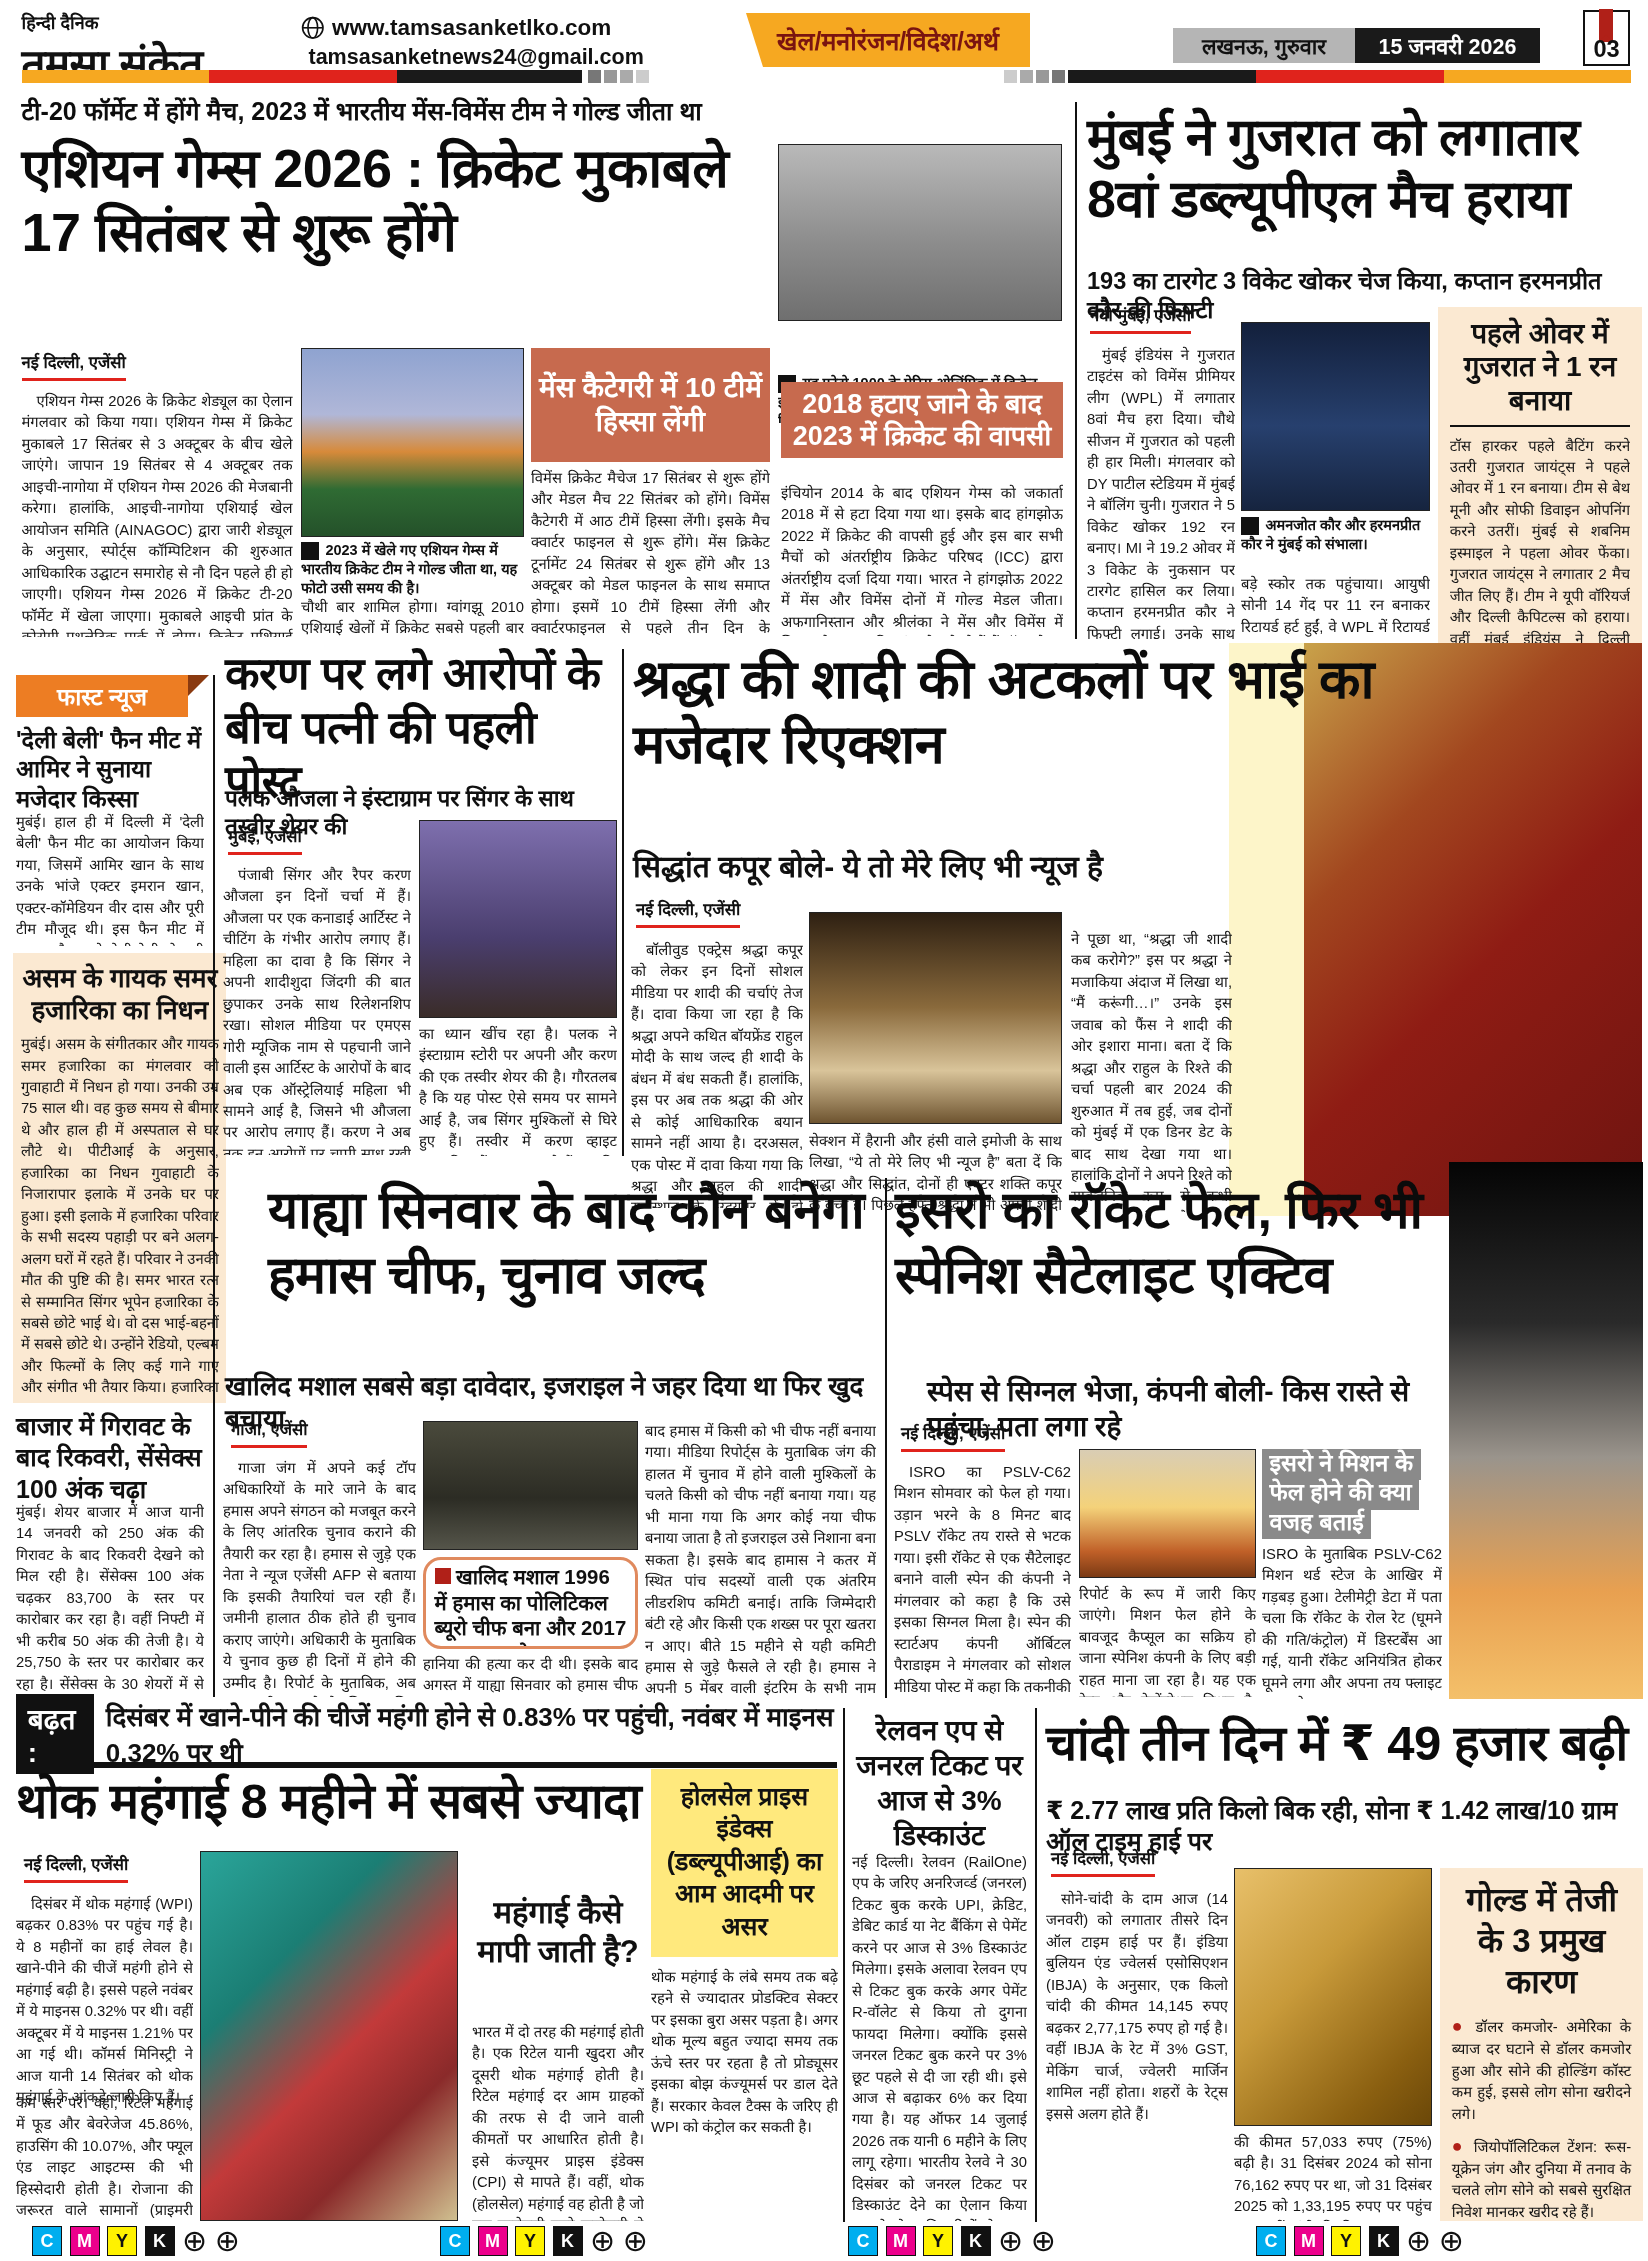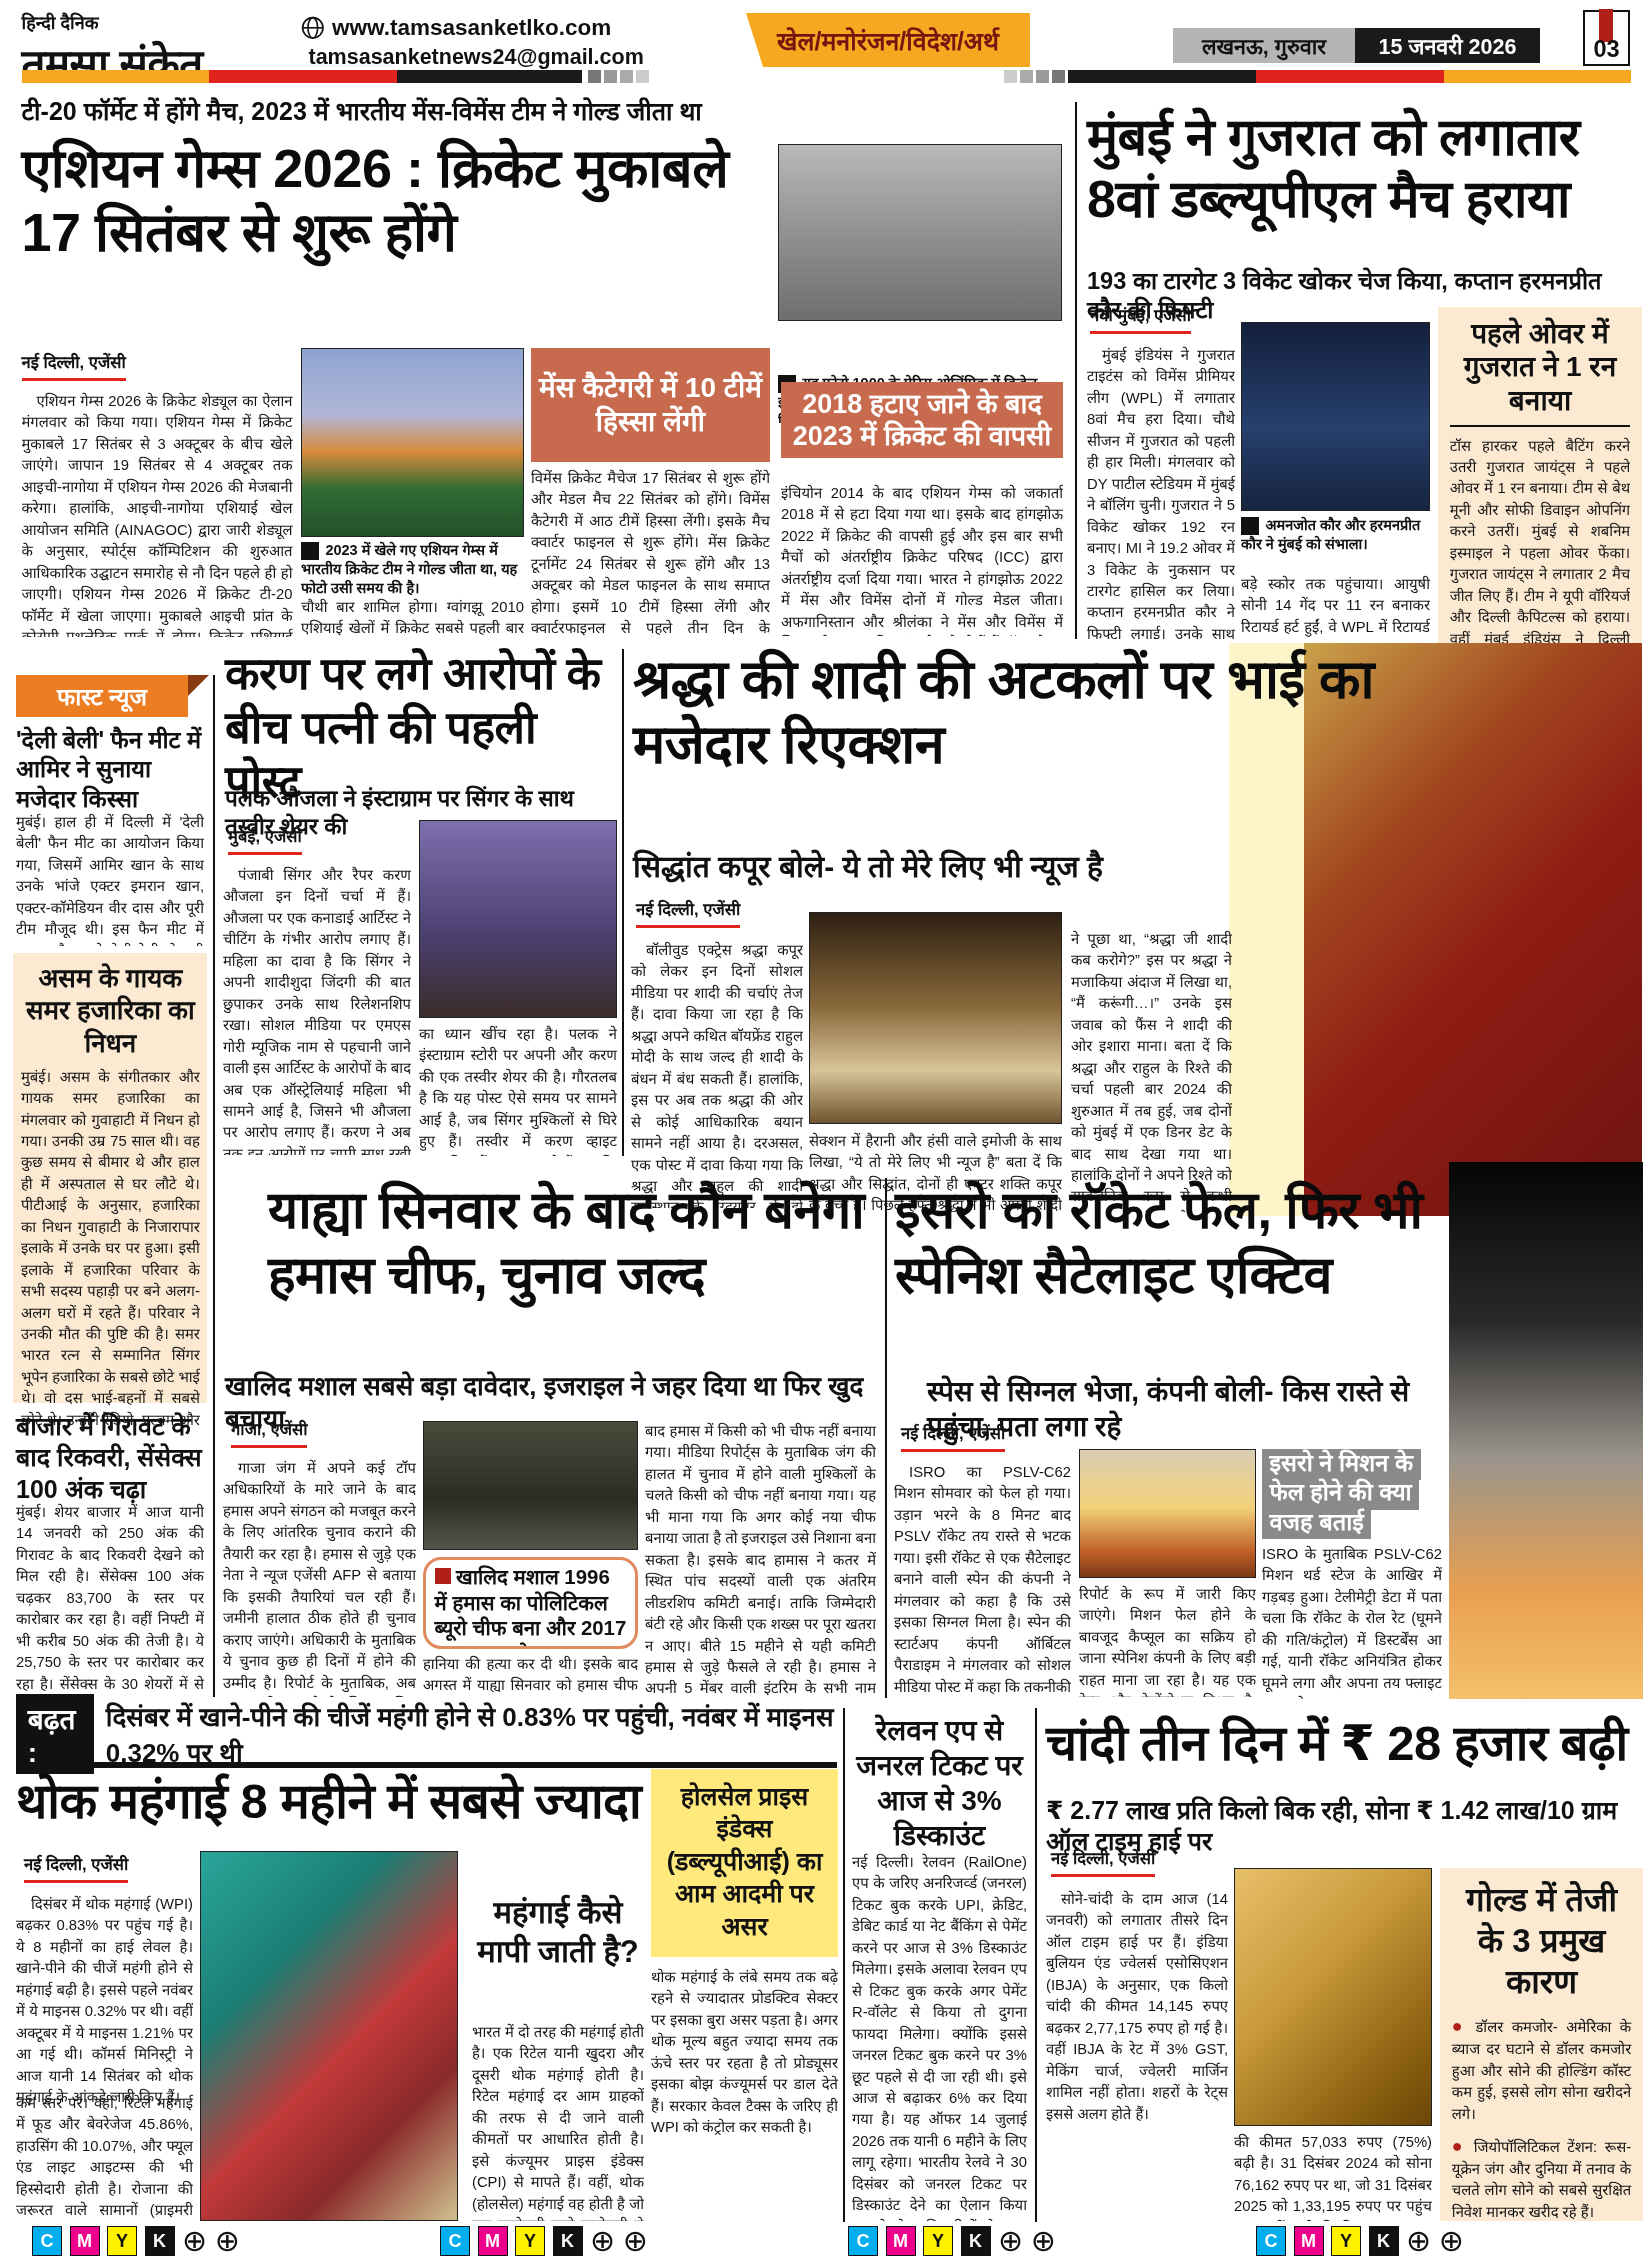--- a/index.html
+++ b/index.html
@@ -100,21 +100,21 @@
     <div style="font-weight:800;font-size:28px;text-align:center;line-height:1.2;border-bottom:2.1px solid #111;padding-bottom:7.5px;">पहले ओवर में गुजरात ने 1 रन बनाया</div>
     <div class="body" style="height:322px;margin-top:8.6px;">टॉस हारकर पहले बैटिंग करने उतरी गुजरात जायंट्स ने पहले ओवर में 1 रन बनाया। टीम से बेथ मूनी और सोफी डिवाइन ओपनिंग करने उतरीं। मुंबई से शबनिम इस्माइल ने पहला ओवर फेंका। गुजरात जायंट्स ने लगातार 2 मैच जीत लिए हैं। टीम ने यूपी वॉरियर्ज और दिल्ली कैपिटल्स को हराया। वहीं मुंबई इंडियंस ने दिल्ली कैपिटल्स को हराया, लेकिन टीम रॉयल चैलेंजर्स बेंगलुरु से हार गई। मुंबई इंडियंस ने टॉस जीतकर पहले बॉलिंग चुनी। टीम ने नैटली सिवर-ब्रंट की जगह हेली मैथ्यूज को प्लेइंग-11 में शामिल किया।</div>
   </div>
 
   <div class="abs" style="left:16px;top:675px;width:172px;height:42px;background:#ed7d23;display:flex;align-items:center;justify-content:center;">
     <span style="font-weight:800;font-size:23.6px;color:#fff;">फास्ट न्यूज</span>
   </div>
   <div class="abs" style="left:188px;top:675px;width:0;height:0;border-top:21px solid #8a3a10;border-right:21px solid transparent;border-bottom:21px solid transparent;border-left:0;"></div>
   <div class="abs subhead" style="left:16px;top:726px;width:188px;font-size:23.6px;">'देली बेली' फैन मीट में आमिर ने सुनाया मजेदार किस्सा</div>
   <div class="abs body" style="left:16px;top:812px;width:188px;height:134px;">मुबंई। हाल ही में दिल्ली में 'देली बेली' फैन मीट का आयोजन किया गया, जिसमें आमिर खान के साथ उनके भांजे एक्टर इमरान खान, एक्टर-कॉमेडियन वीर दास और पूरी टीम मौजूद थी। इस फैन मीट में एक्टर और सबने 'देली बेली' से जुड़ी अपनी यादें शेयर कीं।</div>
-  <div class="abs cream" style="left:13.4px;top:953px;width:194px;height:450px;padding:8.6px 7.5px;">
+  <div class="abs cream" style="left:13.4px;top:953px;width:213px;height:450px;padding:8.6px 7.5px;">
     <div class="subhead" style="font-size:26px;text-align:center;">असम के गायक समर हजारिका का निधन</div>
     <div class="body" style="height:360px;margin-top:7.5px;">मुबंई। असम के संगीतकार और गायक समर हजारिका का मंगलवार को गुवाहाटी में निधन हो गया। उनकी उम्र 75 साल थी। वह कुछ समय से बीमार थे और हाल ही में अस्पताल से घर लौटे थे। पीटीआई के अनुसार, हजारिका का निधन गुवाहाटी के निजारापार इलाके में उनके घर पर हुआ। इसी इलाके में हजारिका परिवार के सभी सदस्य पहाड़ी पर बने अलग-अलग घरों में रहते हैं। परिवार ने उनकी मौत की पुष्टि की है। समर भारत रत्न से सम्मानित सिंगर भूपेन हजारिका के सबसे छोटे भाई थे। वो दस भाई-बहनों में सबसे छोटे थे। उन्होंने रेडियो, एल्बम और फिल्मों के लिए कई गाने गाए और संगीत भी तैयार किया। हजारिका ने 1960 के दशक में अपने म्यूजिक करियर की शुरुआत की। उनका पहला एल्बम उत्तर कोंवर प्रोतिमा बरुआ देवी 1968 में रिलीज हुआ था।</div>
   </div>
   <div class="abs subhead" style="left:16px;top:1411px;width:188px;font-size:25px;">बाजार में गिरावट के बाद रिकवरी, सेंसेक्स 100 अंक चढ़ा</div>
   <div class="abs body" style="left:16px;top:1502px;width:188px;height:193px;">मुंबई। शेयर बाजार में आज यानी 14 जनवरी को 250 अंक की गिरावट के बाद रिकवरी देखने को मिल रही है। सेंसेक्स 100 अंक चढ़कर 83,700 के स्तर पर कारोबार कर रहा है। वहीं निफ्टी में भी करीब 50 अंक की तेजी है। ये 25,750 के स्तर पर कारोबार कर रहा है। सेंसेक्स के 30 शेयरों में से 20 में तेजी और 10 में गिरावट है। ऑटो और IT शेयर में बिकवाली देखने को मिल रही है।</div>
   <div class="abs rule-v" style="left:213px;top:675px;height:1022px;"></div>
 
   <div class="abs headline" style="left:225px;top:647px;width:392px;font-size:45px;line-height:1.2;">करण पर लगे आरोपों के बीच पत्नी की पहली पोस्ट</div>
   <div class="abs subhead" style="left:225px;top:785px;width:392px;font-size:22.5px;">पलक औजला ने इंस्टाग्राम पर सिंगर के साथ तस्वीर शेयर की</div>
   <div class="abs" style="left:228px;top:824px;"><span class="byline">मुबंई, एजेंसी</span></div>
@@ -173,21 +173,21 @@
   <div class="abs" style="left:651px;top:1769px;width:187px;height:188px;background:#ffe97d;padding:10.7px;box-sizing:border-box;">
     <div style="font-weight:800;font-size:25px;text-align:center;line-height:1.3;">होलसेल प्राइस इंडेक्स (डब्ल्यूपीआई) का आम आदमी पर असर</div>
   </div>
   <div class="abs body" style="left:651px;top:1967px;width:187px;height:254px;">थोक महंगाई के लंबे समय तक बढ़े रहने से ज्यादातर प्रोडक्टिव सेक्टर पर इसका बुरा असर पड़ता है। अगर थोक मूल्य बहुत ज्यादा समय तक ऊंचे स्तर पर रहता है तो प्रोड्यूसर इसका बोझ कंज्यूमर्स पर डाल देते हैं। सरकार केवल टैक्स के जरिए ही WPI को कंट्रोल कर सकती है।</div>
   <div class="abs rule-v" style="left:843px;top:1708px;height:514px;"></div>
 
   <div class="abs subhead" style="left:852px;top:1713px;width:175px;font-size:28px;text-align:center;">रेलवन एप से जनरल टिकट पर आज से 3% डिस्काउंट</div>
   <div class="abs body" style="left:852px;top:1852px;width:175px;height:369px;">नई दिल्ली। रेलवन (RailOne) एप के जरिए अनरिजर्व्ड (जनरल) टिकट बुक करके UPI, क्रेडिट, डेबिट कार्ड या नेट बैंकिंग से पेमेंट करने पर आज से 3% डिस्काउंट मिलेगा। इसके अलावा रेलवन एप से टिकट बुक करके अगर पेमेंट R-वॉलेट से किया तो दुगना फायदा मिलेगा। क्योंकि इससे जनरल टिकट बुक करने पर 3% छूट पहले से दी जा रही थी। इसे आज से बढ़ाकर 6% कर दिया गया है। यह ऑफर 14 जुलाई 2026 तक यानी 6 महीने के लिए लागू रहेगा। भारतीय रेलवे ने 30 दिसंबर को जनरल टिकट पर डिस्काउंट देने का ऐलान किया था। रेलवे अधिकारियों ने स्पष्ट किया है कि 3% डिस्काउंट का यह ऑफर केवल रेलवन एप पर ही उपलब्ध होगा। यदि यात्री किसी अन्य ऑनलाइन प्लेटफॉर्म या वेबसाइट से जनरल टिकट बुक करते हैं, तो उन्हें डिस्काउंट नहीं मिलेगा। इसका उद्देश्य यात्रियों को रेलवे के आधिकारिक एप की ओर शिफ्ट करना है ताकि स्टेशनों पर टिकट काउंटरों पर लगने वाली भीड़ को कम किया जा सके।</div>
   <div class="abs rule-v" style="left:1035px;top:1708px;height:514px;"></div>
 
-  <div class="abs headline" style="left:1046px;top:1715px;width:596px;font-size:49px;line-height:1.15;">चांदी तीन दिन में ₹ 28 हजार बढ़ी</div>
+  <div class="abs headline" style="left:1046px;top:1715px;width:596px;font-size:49px;line-height:1.15;">चांदी तीन दिन में ₹ 49 हजार बढ़ी</div>
   <div class="abs subhead" style="left:1046px;top:1795px;width:596px;font-size:25px;">₹ 2.77 लाख प्रति किलो बिक रही, सोना ₹ 1.42 लाख/10 ग्राम ऑल टाइम हाई पर</div>
   <div class="abs" style="left:1051px;top:1846px;"><span class="byline">नई दिल्ली, एजेंसी</span></div>
   <div class="abs body first" style="left:1046px;top:1889px;width:182px;height:332px;">सोने-चांदी के दाम आज (14 जनवरी) को लगातार तीसरे दिन ऑल टाइम हाई पर हैं। इंडिया बुलियन एंड ज्वेलर्स एसोसिएशन (IBJA) के अनुसार, एक किलो चांदी की कीमत 14,145 रुपए बढ़कर 2,77,175 रुपए हो गई है। वहीं IBJA के रेट में 3% GST, मेकिंग चार्ज, ज्वेलरी मार्जिन शामिल नहीं होता। शहरों के रेट्स इससे अलग होते हैं।</div>
   <div class="abs photo" style="left:1234px;top:1868px;width:198px;height:258px;background:linear-gradient(135deg,#e8c06a 0%,#c89a3a 40%,#8a5f10 80%,#6a4708 100%);"></div>
   <div class="abs body" style="left:1234px;top:2132px;width:198px;height:89px;">की कीमत 57,033 रुपए (75%) बढ़ी है। 31 दिसंबर 2024 को सोना 76,162 रुपए पर था, जो 31 दिसंबर 2025 को 1,33,195 रुपए पर पहुंच गया। वहीं चांदी की कीमत 1,44,403 रुपए (167%) बढ़ी। 31 दिसंबर 2024 को एक किलो चांदी 86,017 रुपए की थी, जो अब 2,30,420 रुपए प्रति किलो बिक रही है। सोलर, इलेक्ट्रॉनिक्स और EV में बढ़ते इस्तेमाल से मांग तेज है।</div>
   <div class="abs cream" style="left:1440px;top:1868px;width:203px;height:353px;padding:10.7px 11.8px;overflow:hidden;">
     <div style="font-weight:800;font-size:33px;text-align:center;line-height:1.25;">गोल्ड में तेजी के 3 प्रमुख कारण</div>
     <div style="margin-top:10.7px;font-size:14.8px;line-height:1.45;text-align:justify;"><span style="color:#b02018;font-size:18px;">●</span> <span>डॉलर कमजोर- अमेरिका के ब्याज दर घटाने से डॉलर कमजोर हुआ और सोने की होल्डिंग कॉस्ट कम हुई, इससे लोग सोना खरीदने लगे।</span></div>
     <div style="margin-top:7.5px;font-size:14.8px;line-height:1.45;text-align:justify;"><span style="color:#b02018;font-size:18px;">●</span> <span>जियोपॉलिटिकल टेंशन: रूस-यूक्रेन जंग और दुनिया में तनाव के चलते लोग सोने को सबसे सुरक्षित निवेश मानकर खरीद रहे हैं।</span></div>
 

